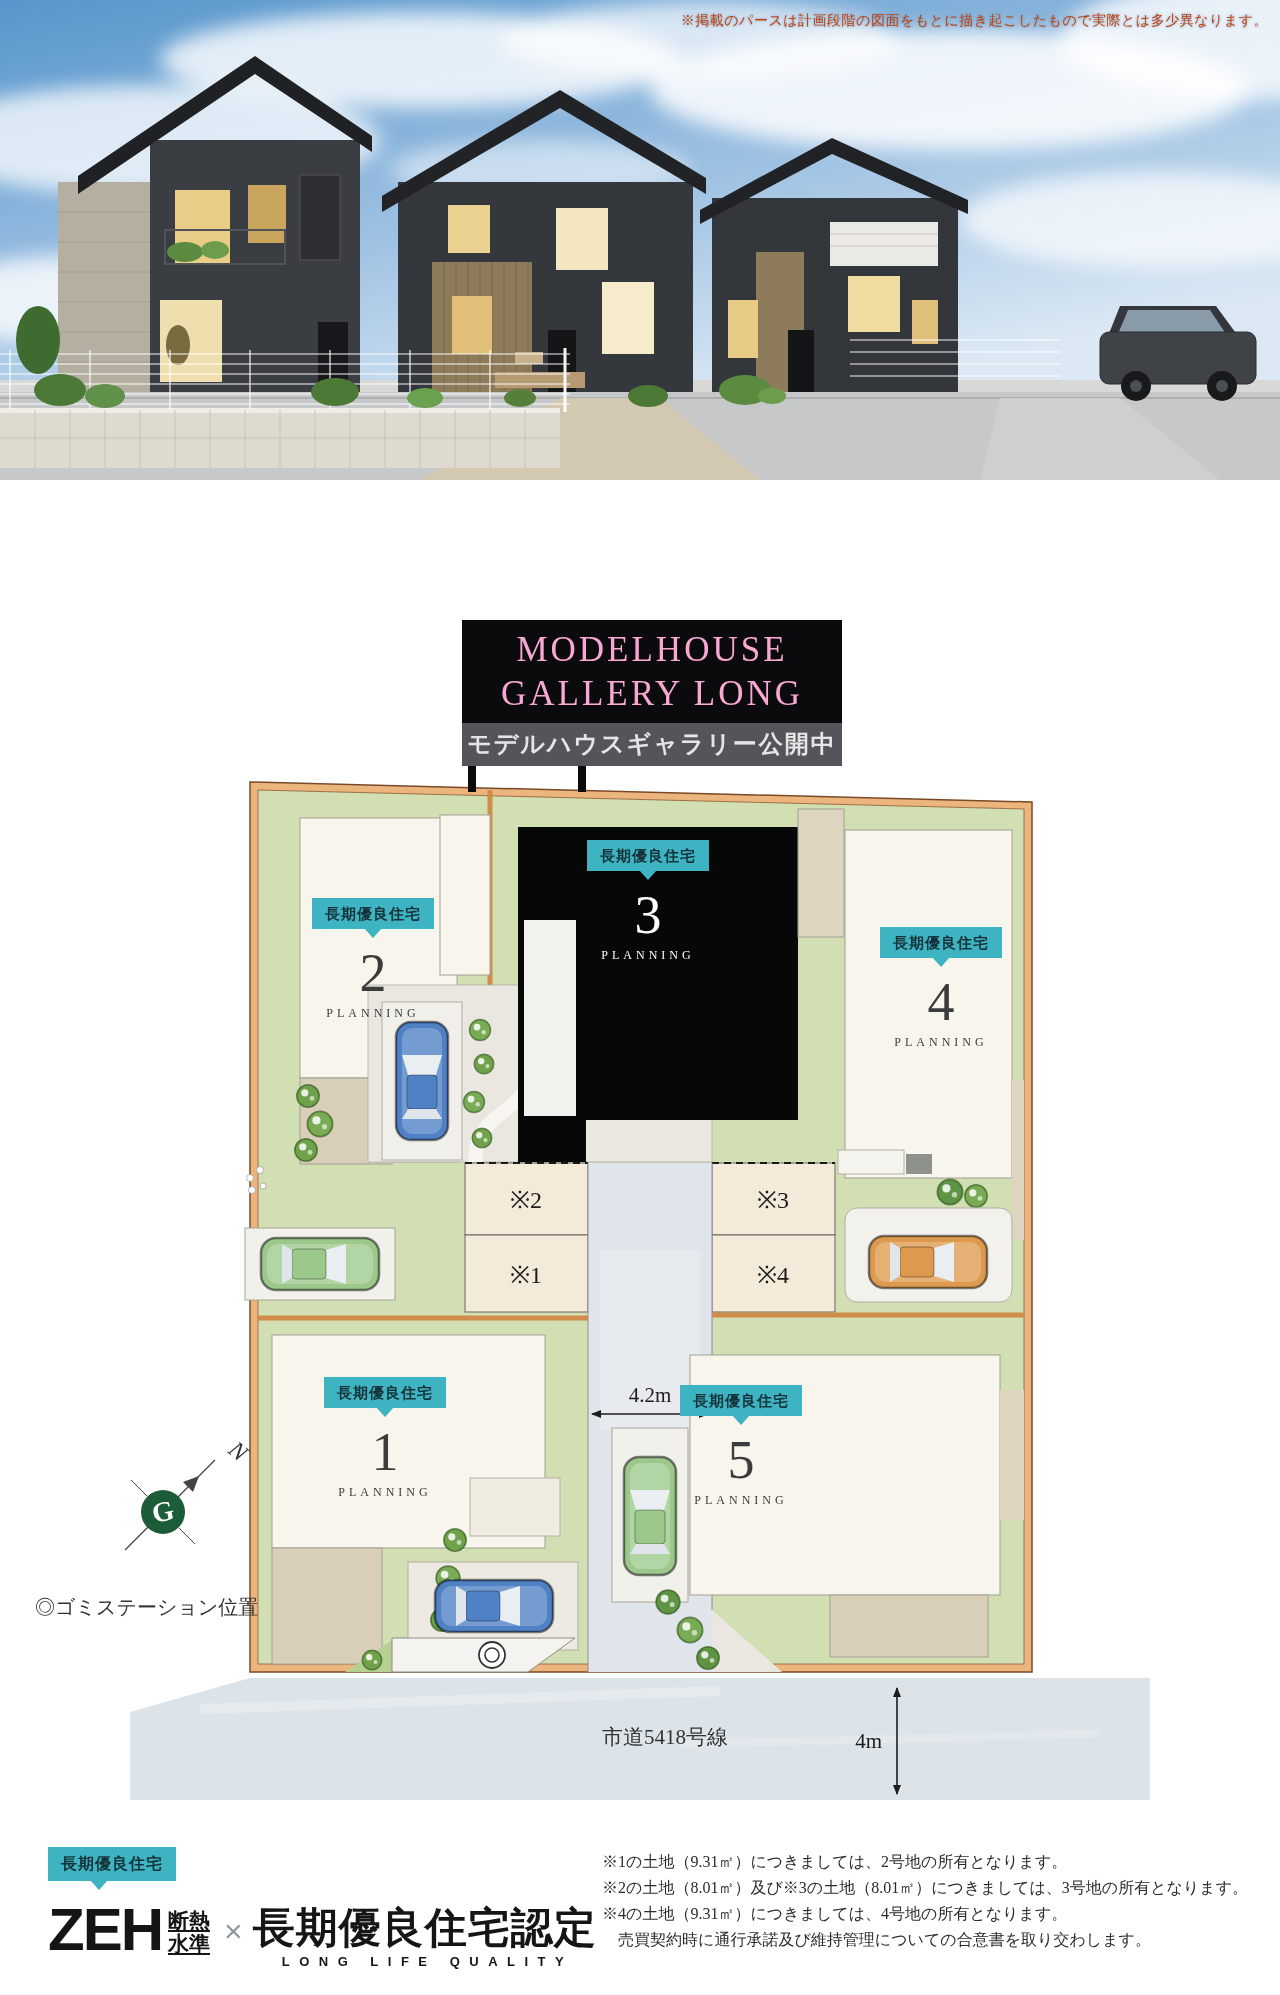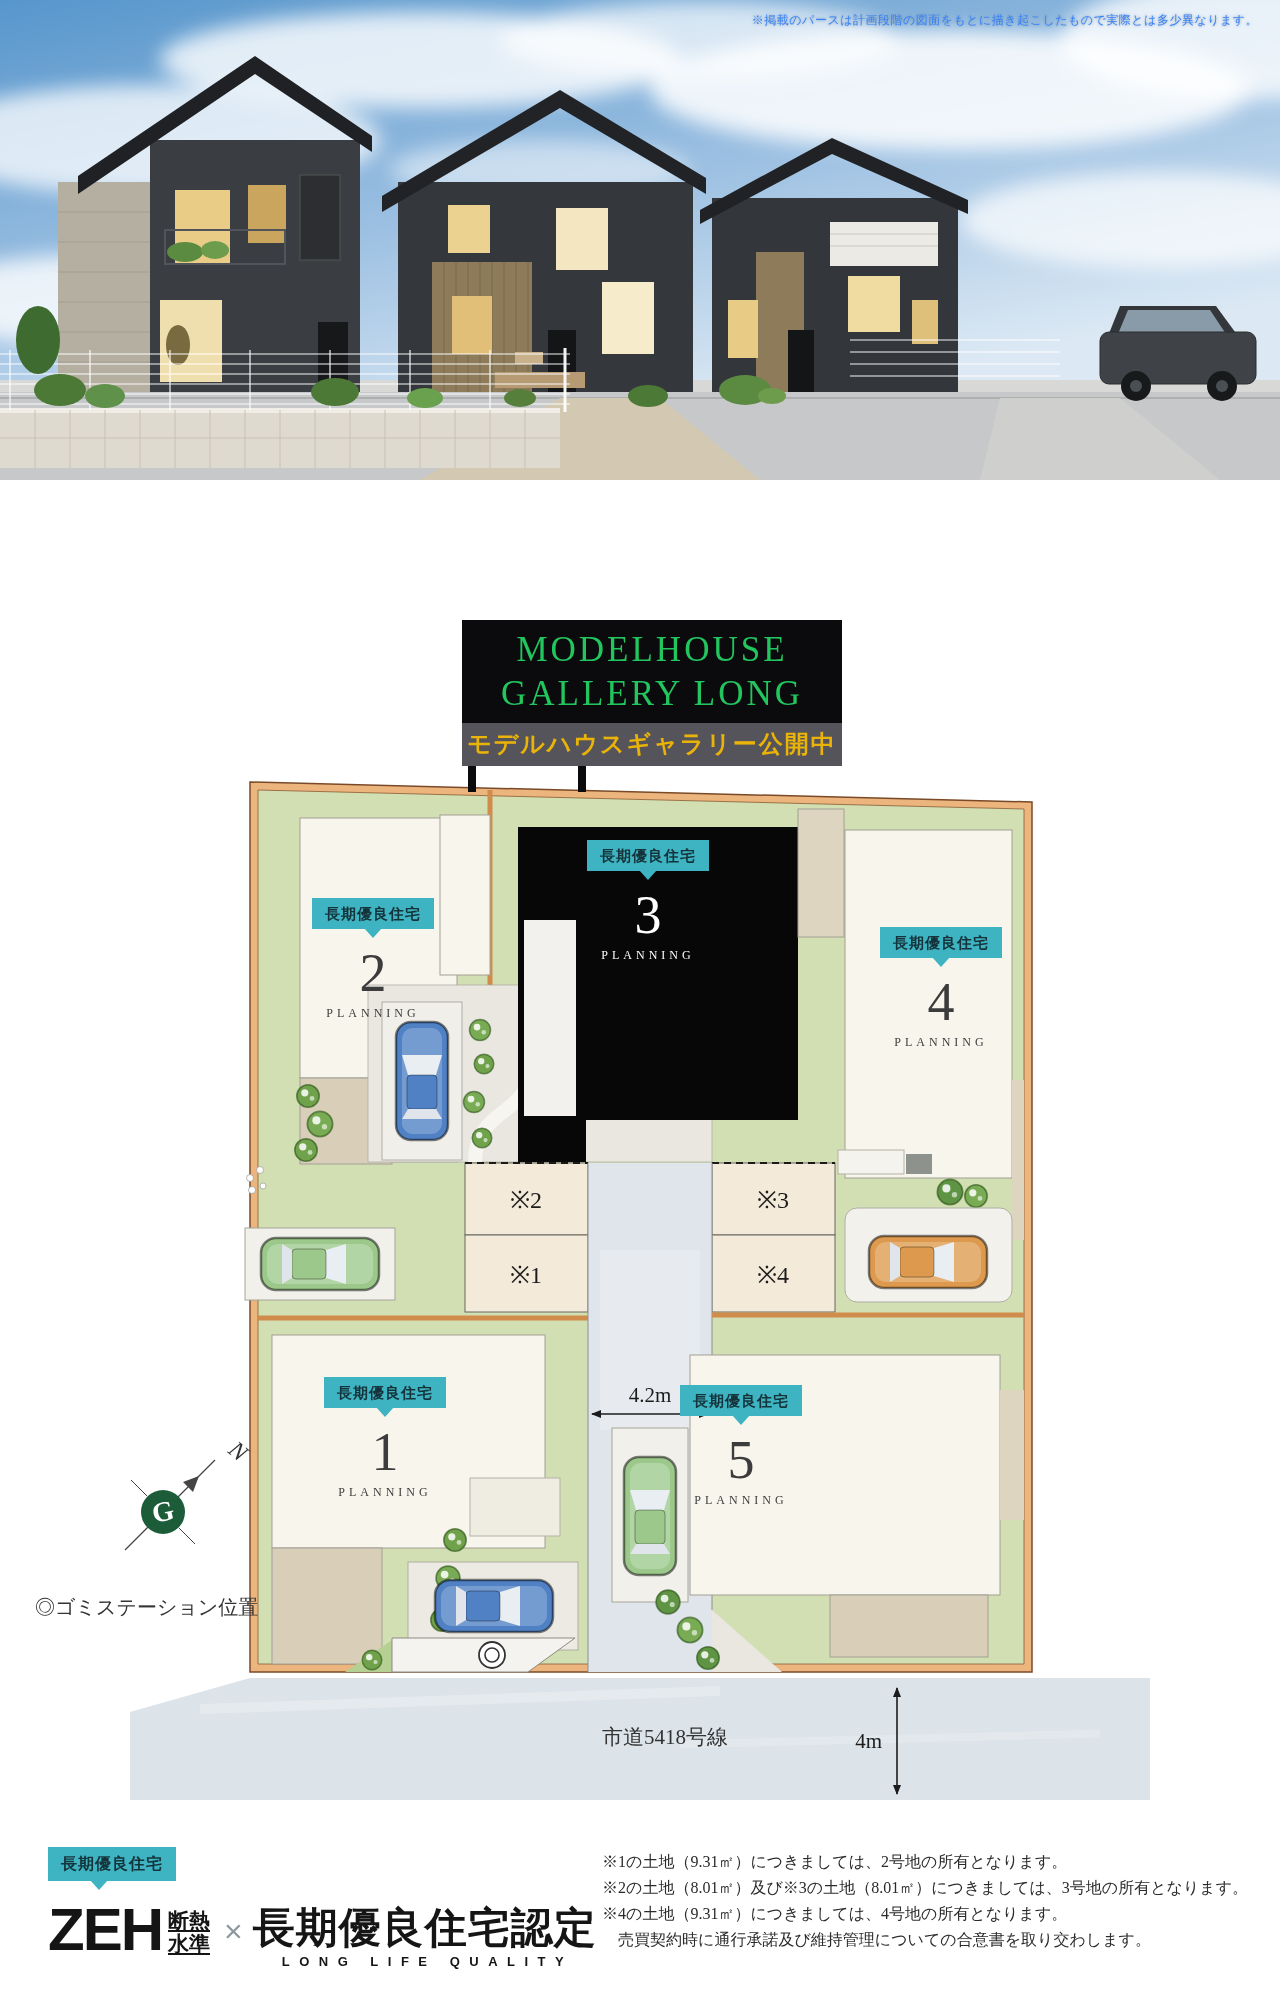--- a/index.html
+++ b/index.html
@@ -1,28 +1,28 @@
 <!DOCTYPE html>
 <html><head>
 <meta charset="utf-8">
 <style>
   html,body{margin:0;padding:0;background:#fff;}
   .page{position:relative;width:1280px;height:1995px;background:#fff;overflow:hidden;
         font-family:"Liberation Sans",sans-serif;}
   
   .hero{position:absolute;left:0;top:0;width:1280px;height:480px;}
   .hero svg{display:block;}
-  .hero-note{position:absolute;top:12px;right:22px;color:#3b82f6;font-size:12px;
+  .hero-note{position:absolute;top:12px;right:12px;color:#c2410c;font-size:14px;
              letter-spacing:.5px;text-shadow:0 0 3px rgba(90,130,170,.8);}
   
   .banner{position:absolute;left:462px;top:620px;width:380px;text-align:center;}
-  .banner-black{background:#0b0b0d;color:#22c55e;height:103px;display:flex;flex-direction:column;
+  .banner-black{background:#0b0b0d;color:#f9a8d4;height:103px;display:flex;flex-direction:column;
                 justify-content:center;font-family:"Liberation Serif",serif;
                 font-size:35px;line-height:44px;letter-spacing:3px;}
-  .banner-gray{background:#56545b;color:#eab308;height:43px;line-height:43px;
+  .banner-gray{background:#56545b;color:#e5e5e5;height:43px;line-height:43px;
                font-family:"Liberation Serif",serif;font-weight:bold;font-size:24px;letter-spacing:2px;}
   
   .plan-svg{position:absolute;left:0;top:766px;}
   .lot{position:absolute;display:flex;flex-direction:column;align-items:center;z-index:5;}
   .lot-badge{position:relative;background:#3eb3c1;color:#14333a;font-weight:bold;font-size:15px;
              letter-spacing:1px;padding:8px 13px;line-height:1;}
   .lot-badge::after{content:"";position:absolute;left:50%;bottom:-9px;margin-left:-9px;
              border:9px solid transparent;border-bottom:0;border-top:10px solid #3eb3c1;}
   .lot-number{margin-top:17px;font-family:"Liberation Serif",serif;font-size:54px;line-height:1;
              color:#3c3c3c;}

